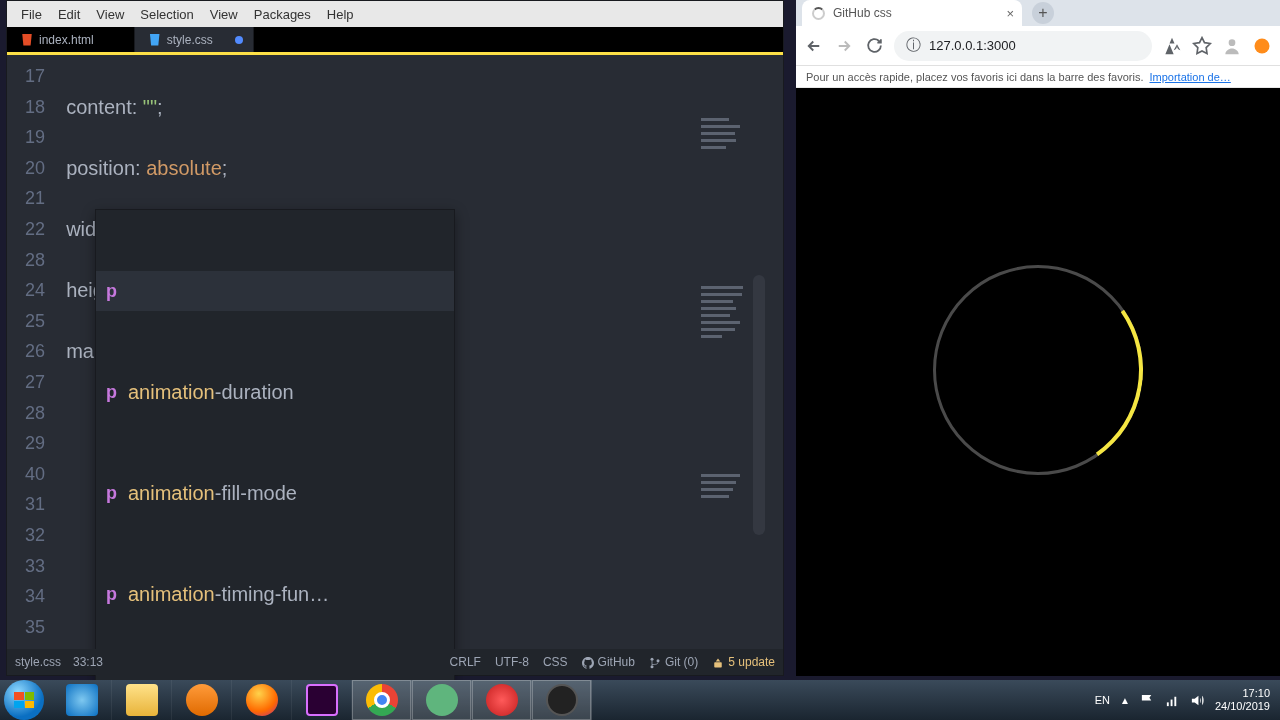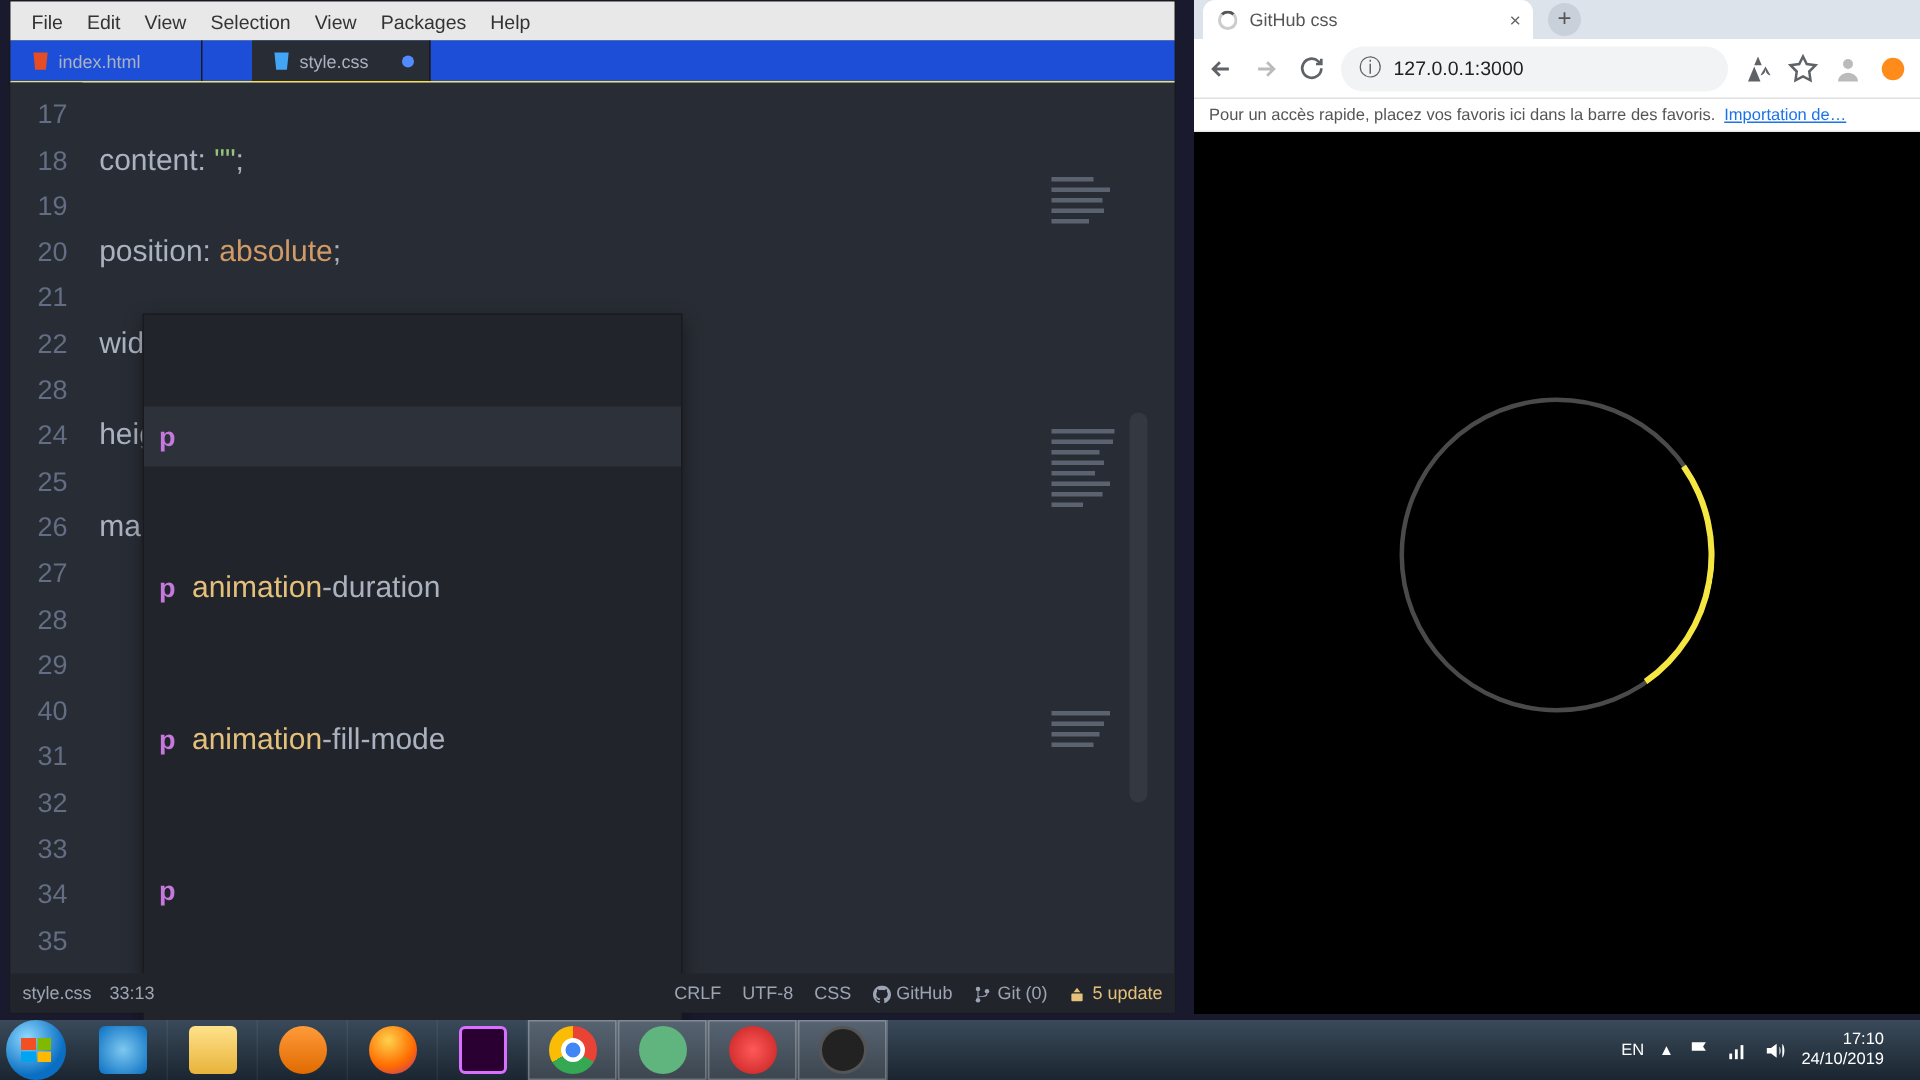--- a/index.html
+++ b/index.html
@@ -2,21 +2,21 @@
 <html><head>
 <meta charset="utf-8">
 <style>
 * { margin: 0; padding: 0; box-sizing: border-box; font-family: "Segoe UI", Arial, sans-serif; }
 body { width: 1280px; height: 720px; overflow: hidden; position: relative; background: #1a1a2e; }
 
 
 .editor-window { position: absolute; left: 6px; top: 0; width: 778px; height: 676px; background: #282c34; border: 1px solid #181a1f; }
 .menubar { height: 26px; background: #e8e8e8; display: flex; align-items: center; padding-left: 6px; color: #333; font-size: 13px; }
 .menubar span { padding: 0 8px; cursor: default; }
-.tabs { height: 28px; background: #1d4ed8; display: flex; border-bottom: 1px solid #fde047; gap: 33px; }
+.tabs { height: 28px; background: #000000; display: flex; border-bottom: 3px solid #fde047; }
 .tab { display: flex; align-items: center; padding: 0 40px 0 14px; color: #abb2bf; font-size: 12px; border-right: 1px solid #181a1f; position: relative; }
 .tab.active { background: #282c34; }
 .tab .ico { width: 12px; height: 12px; margin-right: 6px; }
 .tab .dirty { position: absolute; right: 10px; width: 8px; height: 8px; border-radius: 50%; background: #528bff; }
 .tab.html .ico { background: #e44d26; clip-path: polygon(10% 0, 90% 0, 80% 100%, 20% 100%); }
 .tab.css .ico { background: #42a5f5; clip-path: polygon(10% 0, 90% 0, 80% 100%, 20% 100%); }
 
 .editor-body { display: flex; height: calc(100% - 54px - 26px); position: relative; }
 .gutter { width: 48px; background: #282c34; color: #636d83; font-family: Consolas, monospace; font-size: 18px; text-align: right; padding-right: 10px; padding-top: 6px; line-height: 30.6px; }
 .code { flex: 1; font-family: Consolas, monospace; font-size: 20px; color: #abb2bf; padding-top: 6px; line-height: 30.6px; position: relative; white-space: pre; }
@@ -64,21 +64,21 @@
 
 
 .taskbar { position: absolute; left: 0; right: 0; bottom: 0; height: 40px; background: linear-gradient(#3a4a5a, #1a2530); display: flex; align-items: center; }
 .start-orb { width: 40px; height: 40px; margin-left: 4px; border-radius: 50%; background: radial-gradient(circle at 35% 30%, #8fd9ff, #0a6fc2 65%); display: flex; align-items: center; justify-content: center; }
 .start-orb .flag { width: 20px; height: 16px; display: grid; grid-template-columns: 1fr 1fr; grid-template-rows: 1fr 1fr; gap: 1px; }
 .start-orb .flag div:nth-child(1){background:#f25022;} .start-orb .flag div:nth-child(2){background:#7fba00;} .start-orb .flag div:nth-child(3){background:#00a4ef;} .start-orb .flag div:nth-child(4){background:#ffb900;}
 .task-icons { display: flex; height: 100%; margin-left: 8px; }
 .task-item { width: 60px; height: 100%; display: flex; align-items: center; justify-content: center; border-right: 1px solid rgba(255,255,255,0.06); }
 .task-item.active { background: rgba(255,255,255,0.15); box-shadow: inset 0 0 0 1px rgba(255,255,255,0.25); }
 .ti { width: 32px; height: 32px; border-radius: 4px; }
-.tray { margin-left: auto; display: flex; align-items: center; gap: 10px; padding-right: 24px; color: #fff; font-size: 11px; }
+.tray { margin-left: auto; display: flex; align-items: center; gap: 10px; padding-right: 10px; color: #fff; font-size: 11px; }
 .tray .up { font-size: 10px; }
 .tray .clock { text-align: right; line-height: 1.15; }
 .tray-ico { width: 15px; height: 15px; }
 </style>
 </head>
 <body>
 
 <div class="editor-window">
   <div class="menubar">
     <span>File</span>
@@ -140,21 +140,21 @@
 
 
 
 
 
 
       <div class="autocomplete">
         <div class="ac-item selected"><span class="kind">p</span></div>
         <div class="ac-item"><span class="kind">p</span><span><span class="match">animation</span><span>-duration</span></span></div>
         <div class="ac-item"><span class="kind">p</span><span><span class="match">animation</span><span>-fill-mode</span></span></div>
-        <div class="ac-item"><span class="kind">p</span></div>
+        <div class="ac-item"><span class="kind">p</span><span><span class="match">animation</span><span>-timing-fun…</span></span></div>
         <div class="ac-item"><span class="kind">p</span><span><span class="match">animation</span><span>-delay</span></span></div>
         
         
         
         
       </div>
 
       <div class="minimap">
         <div class="mm-line" style="width:40%"></div><div class="mm-line" style="width:55%"></div><div class="mm-line" style="width:48%"></div><div class="mm-line" style="width:50%"></div><div class="mm-line" style="width:35%"></div>
         <div class="mm-sec"></div>

